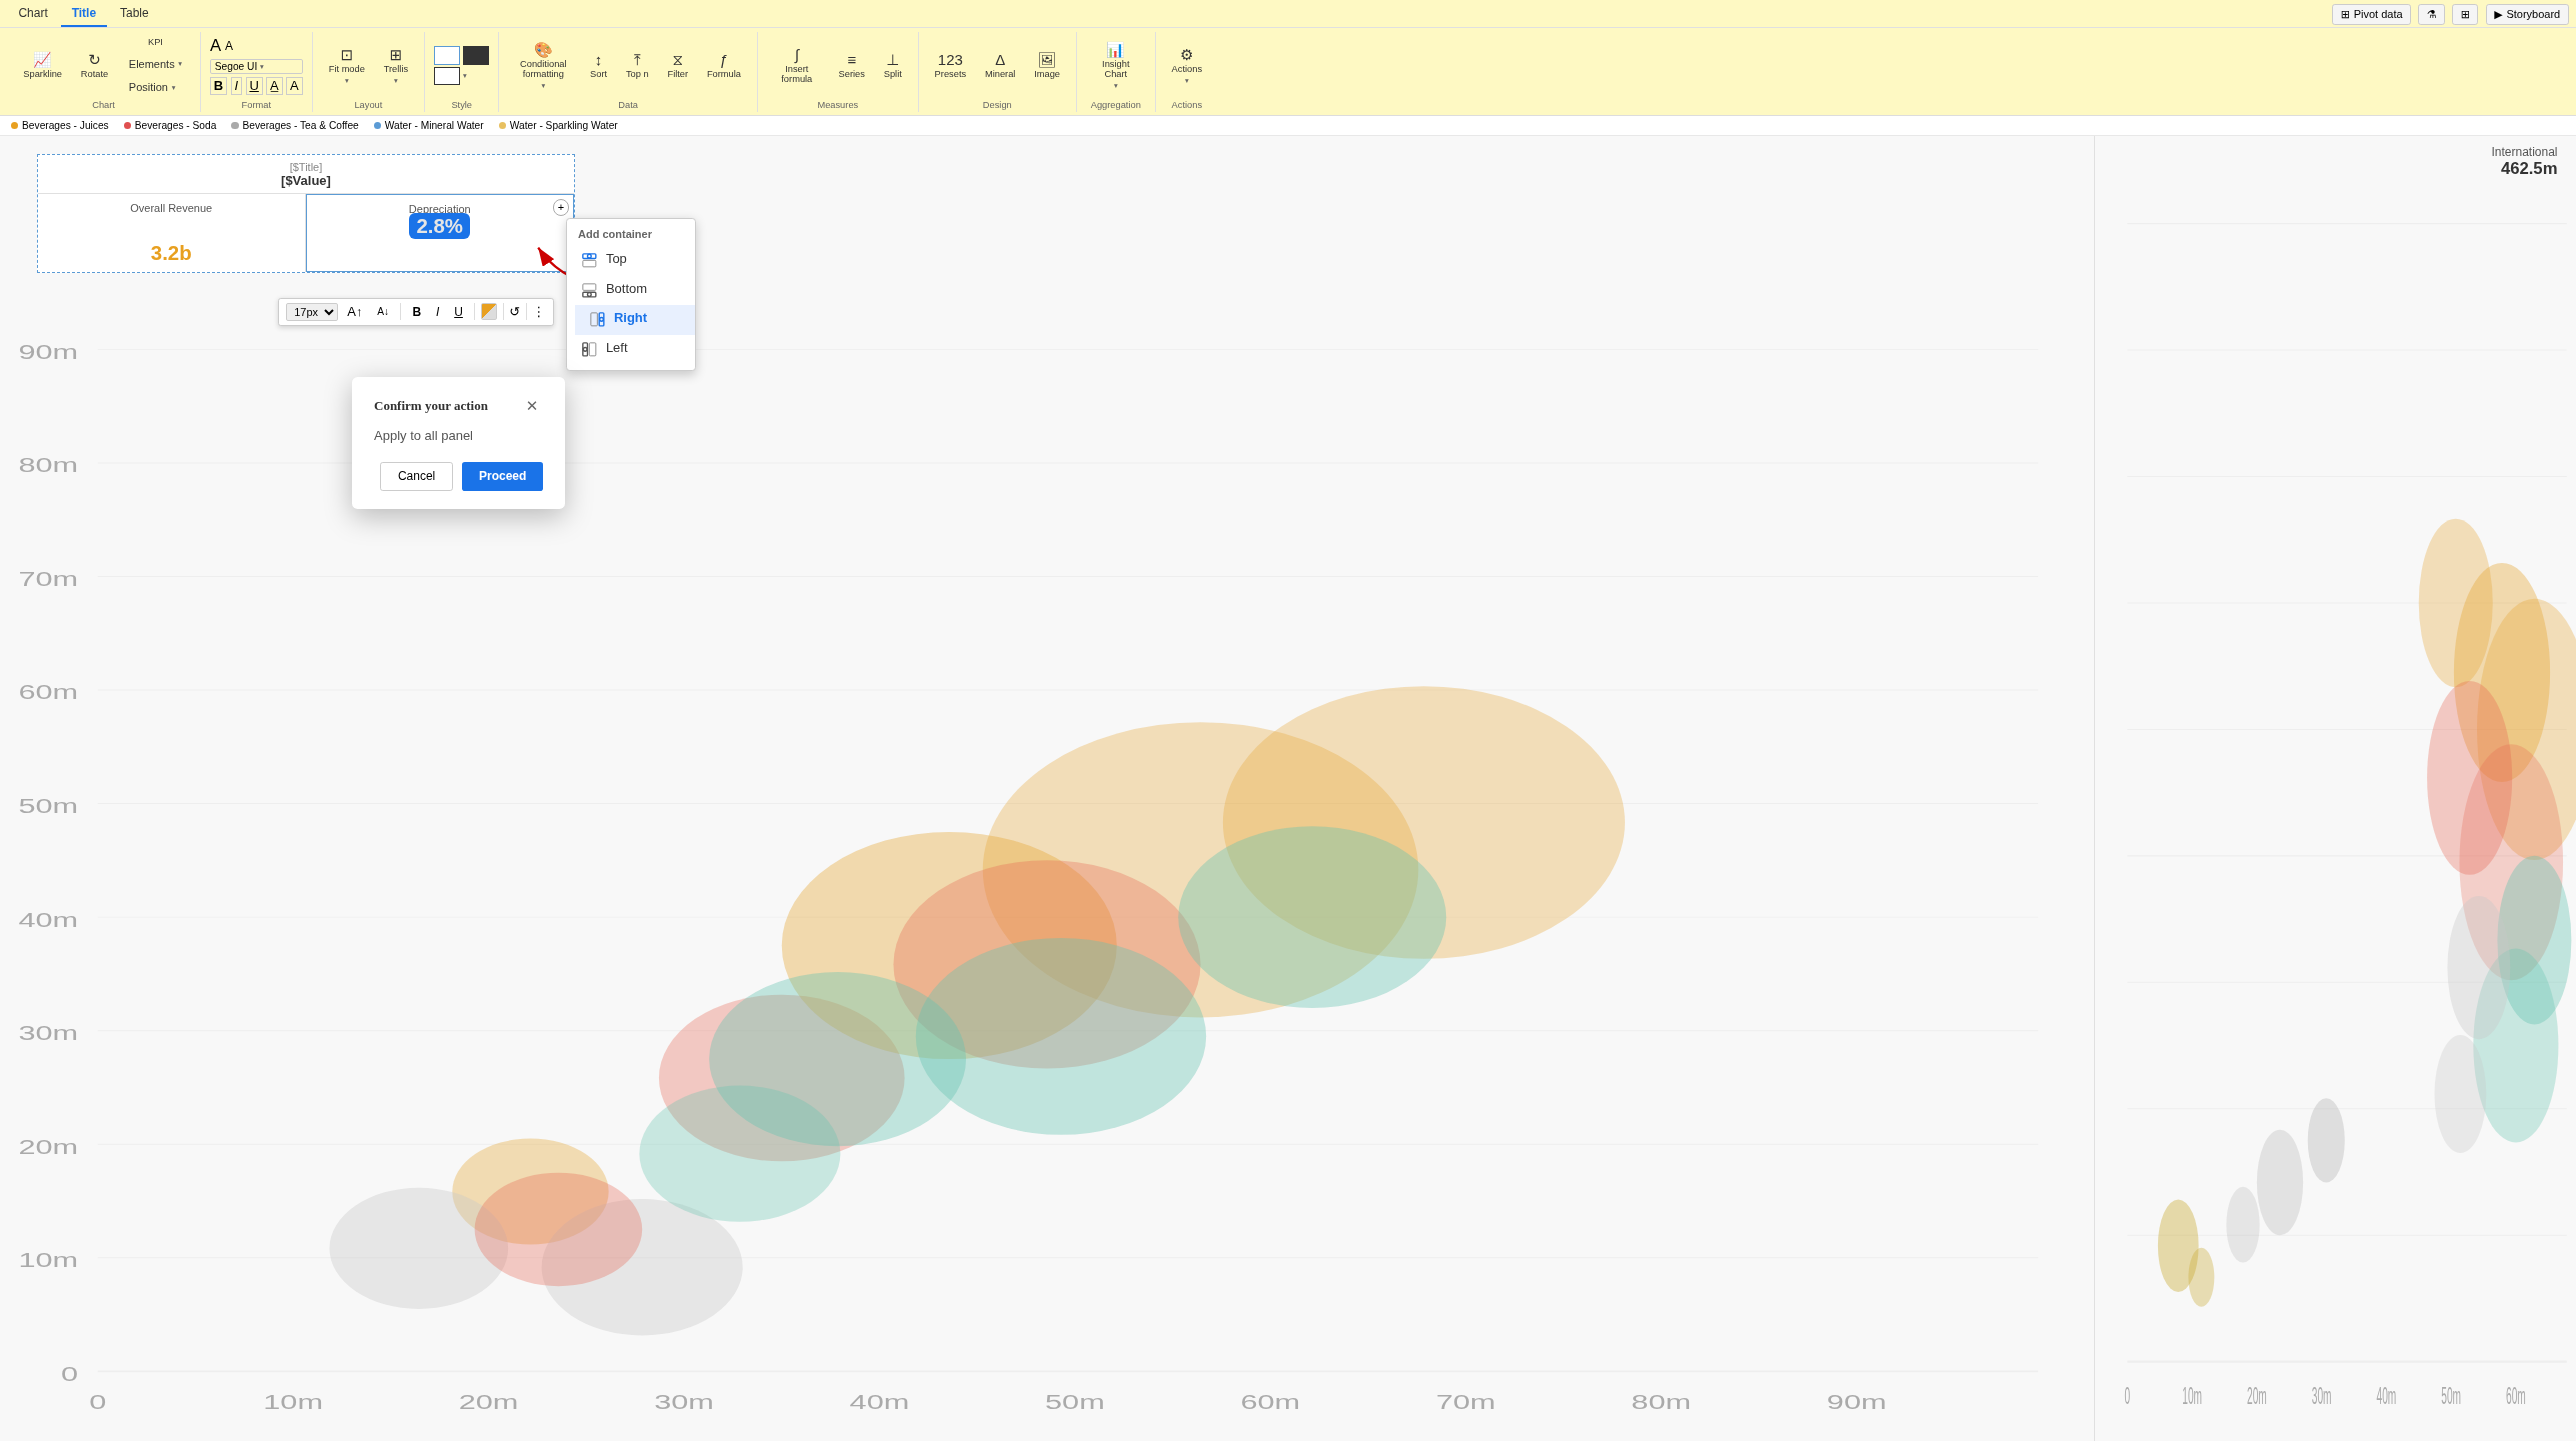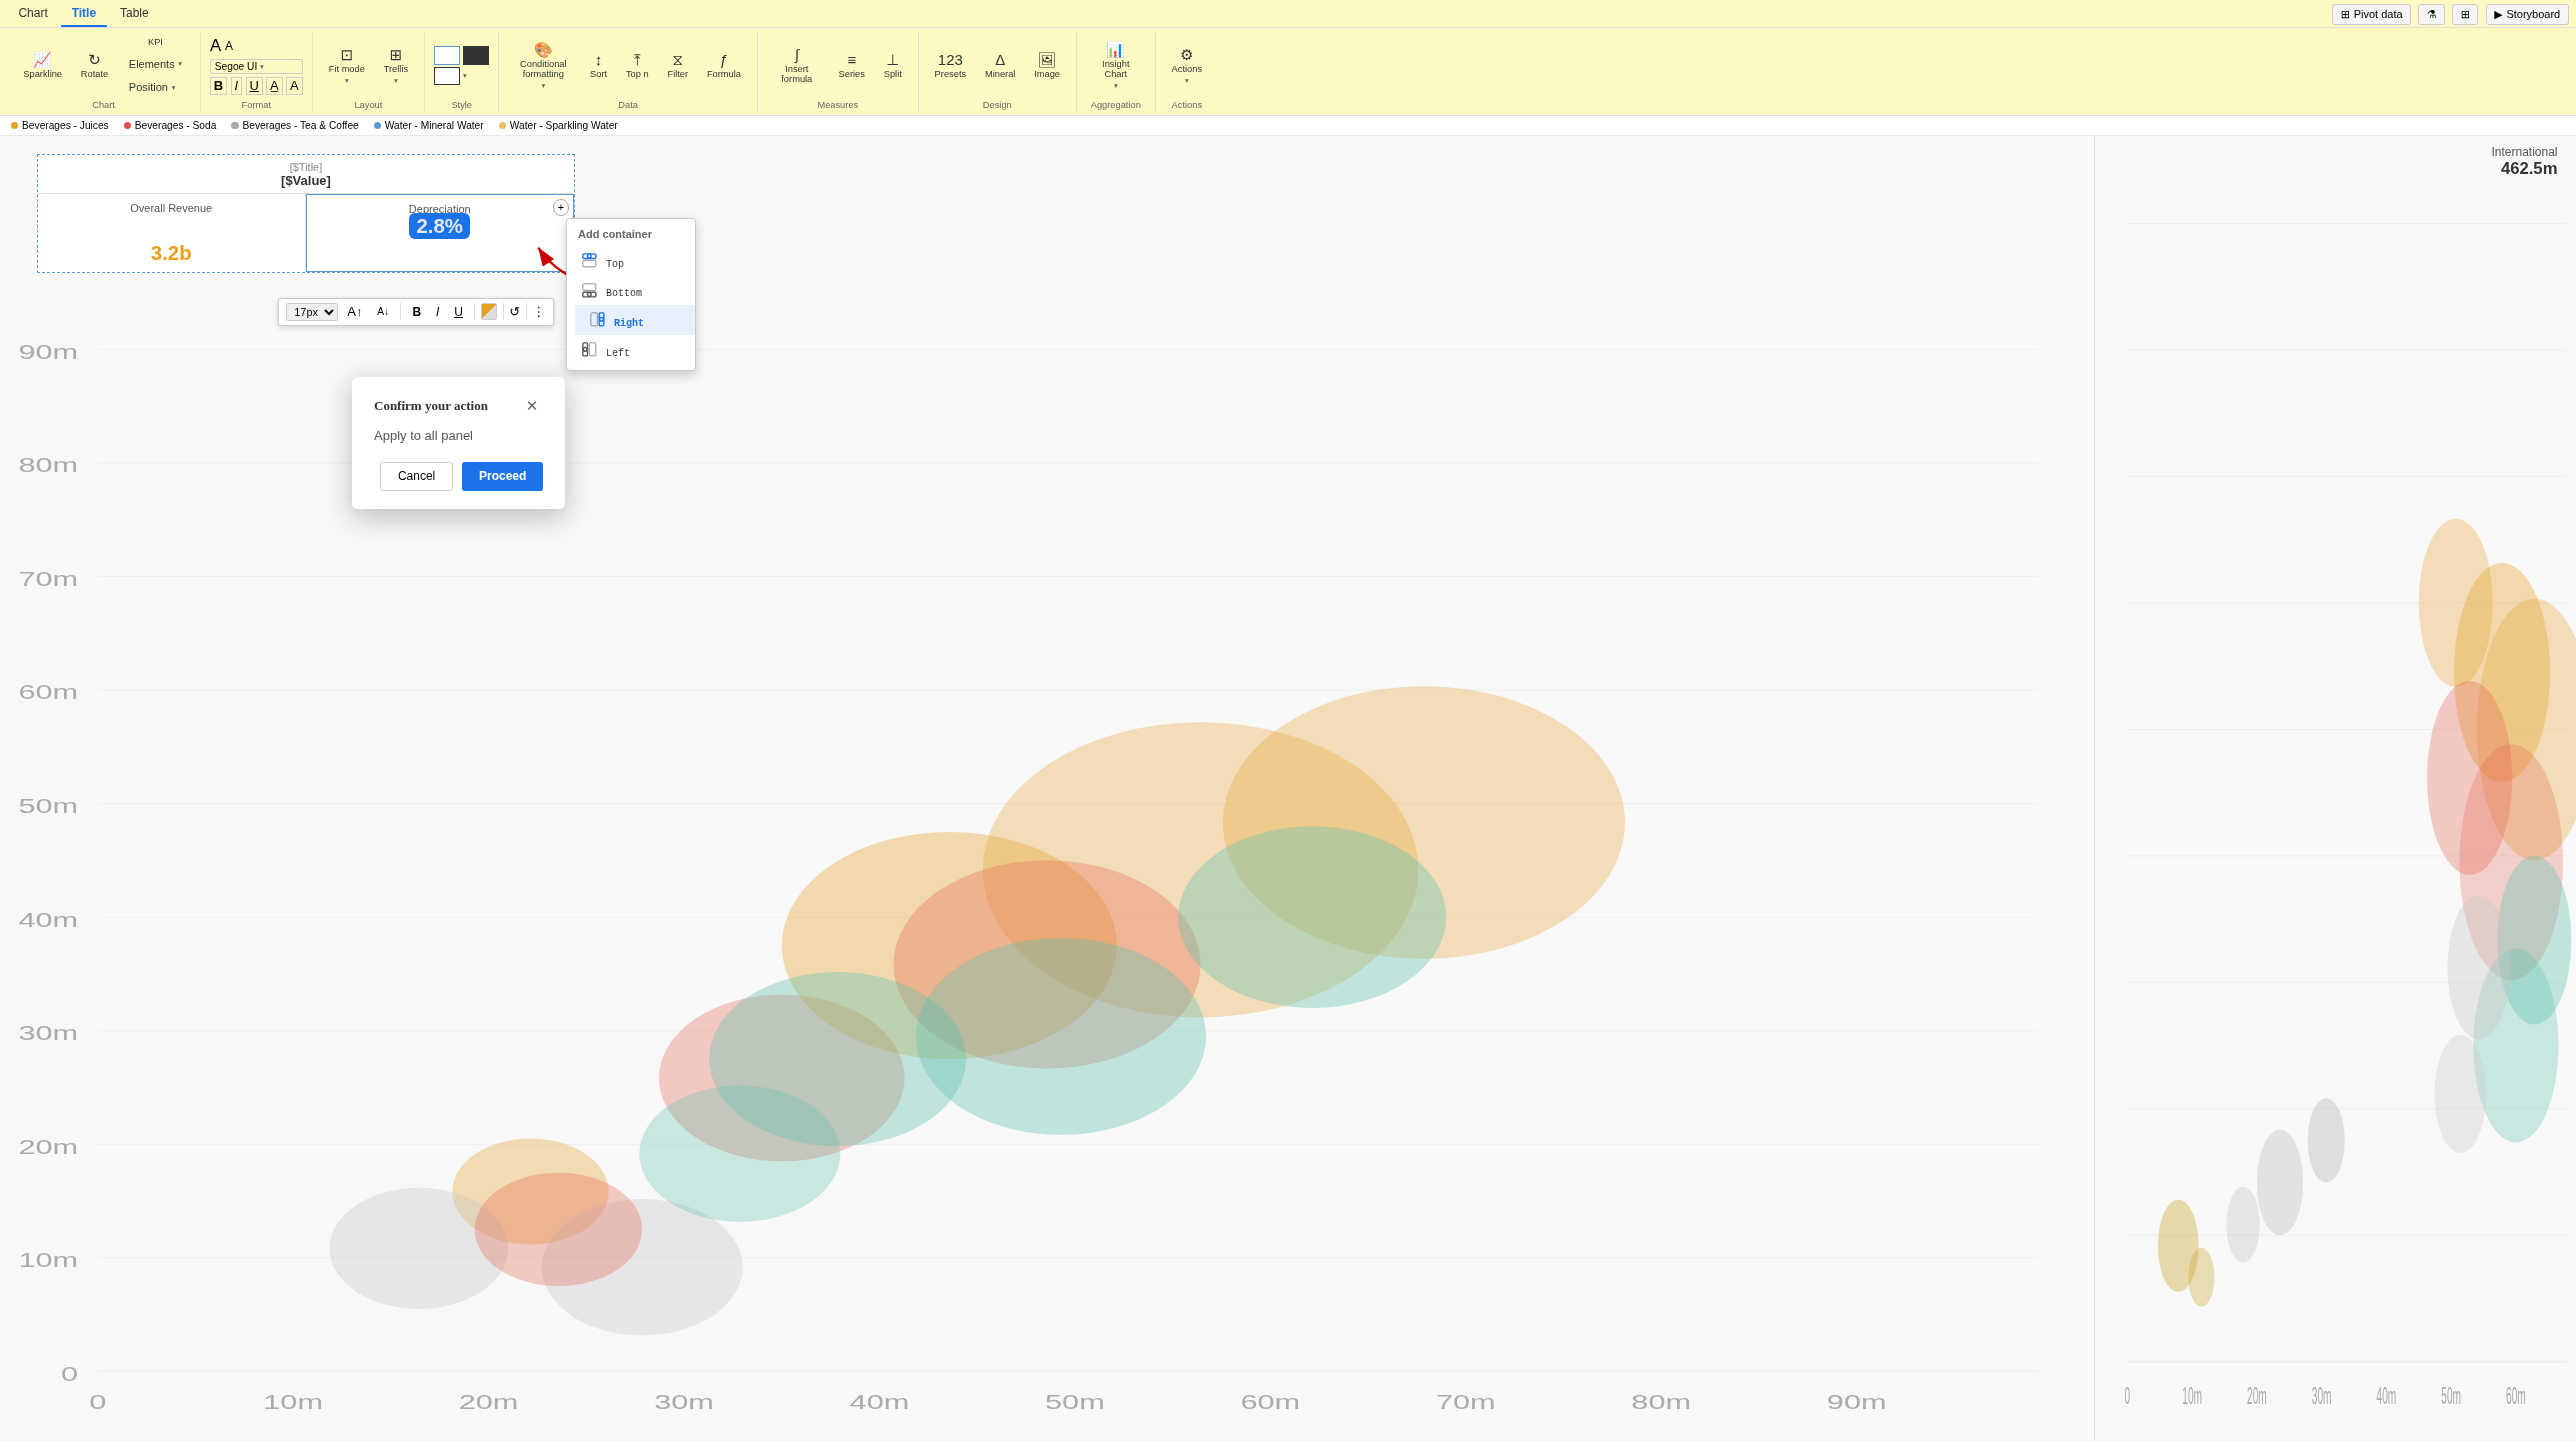--- a/index.html
+++ b/index.html
@@ -55,21 +55,21 @@
     .fmt-btn.italic { font-style: italic; }
     .fmt-btn.underline { text-decoration: underline; }
     .fmt-divider { width: 0.9px; height: 16.7px; background: #ddd; margin: 0 1.9px; }
     .fmt-color-btn { width: 16.7px; height: 16.7px; border: 0.9px solid #ccc; border-radius: 1.9px; background: linear-gradient(135deg, #e8a020 50%, #ddd 50%); cursor: pointer; }
     .fmt-refresh { font-size: 13px; cursor: pointer; }
     .fmt-more { font-size: 13px; cursor: pointer; }
 
     
     .add-container-popup { position: absolute; top: 82px; left: 566px; background: #fff; border: 0.9px solid #ccc; border-radius: 3.7px; box-shadow: 0 3.7px 11px rgba(0,0,0,0.2); padding: 5.6px 0; min-width: 130px; z-index: 100; }
     .popup-title { font-size: 11px; color: #666; padding: 3.7px 11px 5.6px; font-weight: 600; }
-    .popup-item { display: flex; align-items: flex-end; gap: 7.4px; padding: 5.6px 13px; cursor: pointer; font-size: 10px; color: #333; font-family: Liberation Mono, monospace; }
+    .popup-item { display: flex; align-items: flex-start; gap: 7.4px; padding: 5.6px 13px; cursor: pointer; font-size: 13px; color: #333; }
     .popup-item-icon { width: 18.5px; height: 18.5px; display: flex; align-items: center; justify-content: center; font-size: 13px; }
 
     
     .red-arrow { position: absolute; top: 102px; left: 529px; z-index: 99; }
 
     
     .overlay { position: absolute; top: 0; left: 0; right: 0; bottom: 0; z-index: 200; }
     .confirm-dialog { position: absolute; top: 241px; left: 352px; background: #fff; border-radius: 5.6px; box-shadow: 0 7.4px 28px rgba(0,0,0,0.25); padding: 18.5px 22px 18.5px; min-width: 213px; z-index: 201; }
     .dialog-header { display: flex; align-items: center; justify-content: space-between; margin-bottom: 11px; }
     .dialog-title { font-size: 13px; font-weight: 600; color: #333; font-family: Liberation Serif, serif; }

